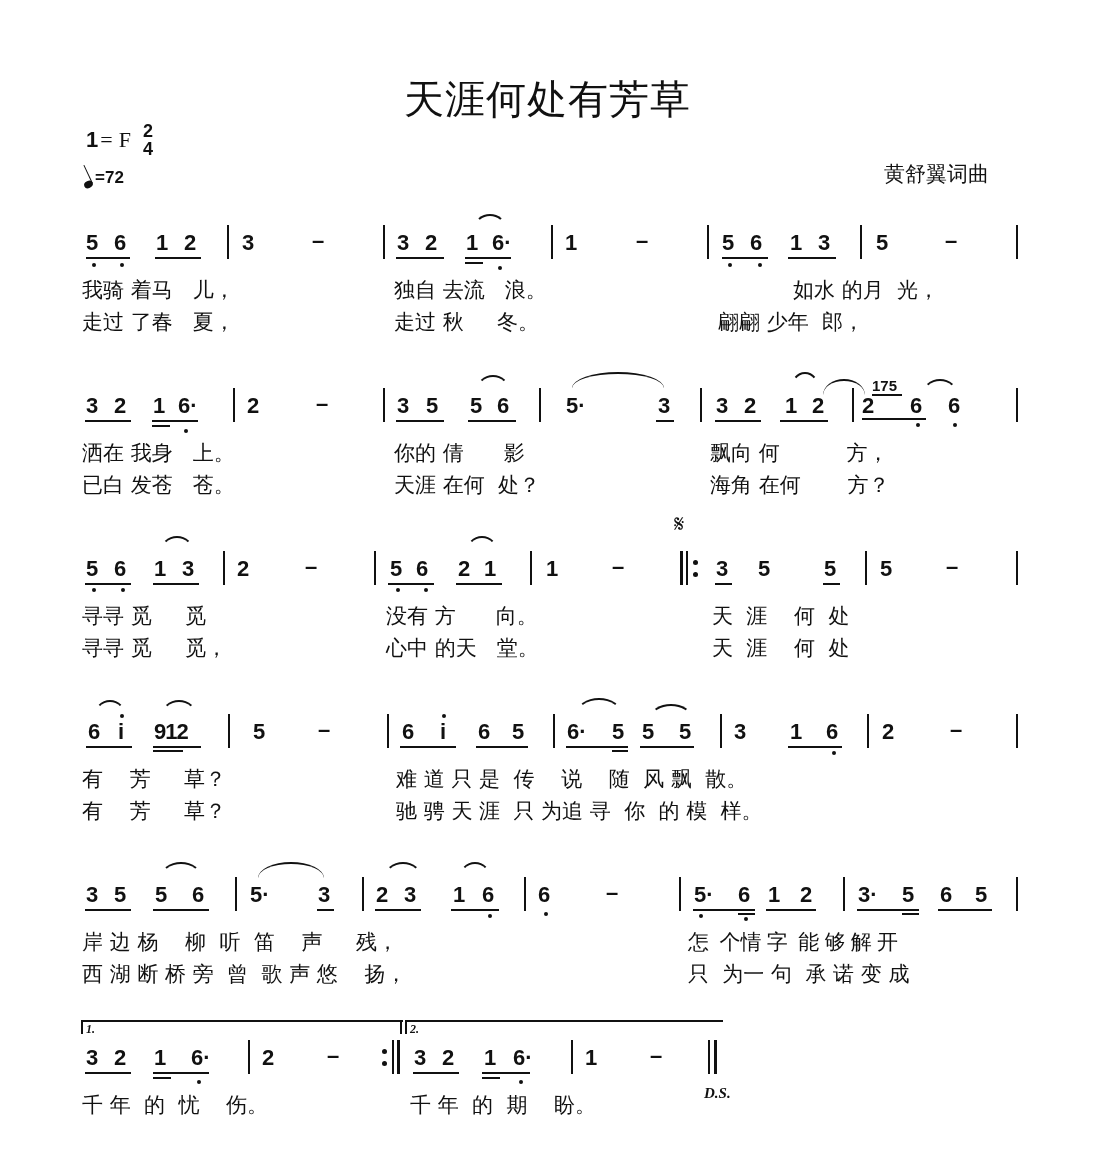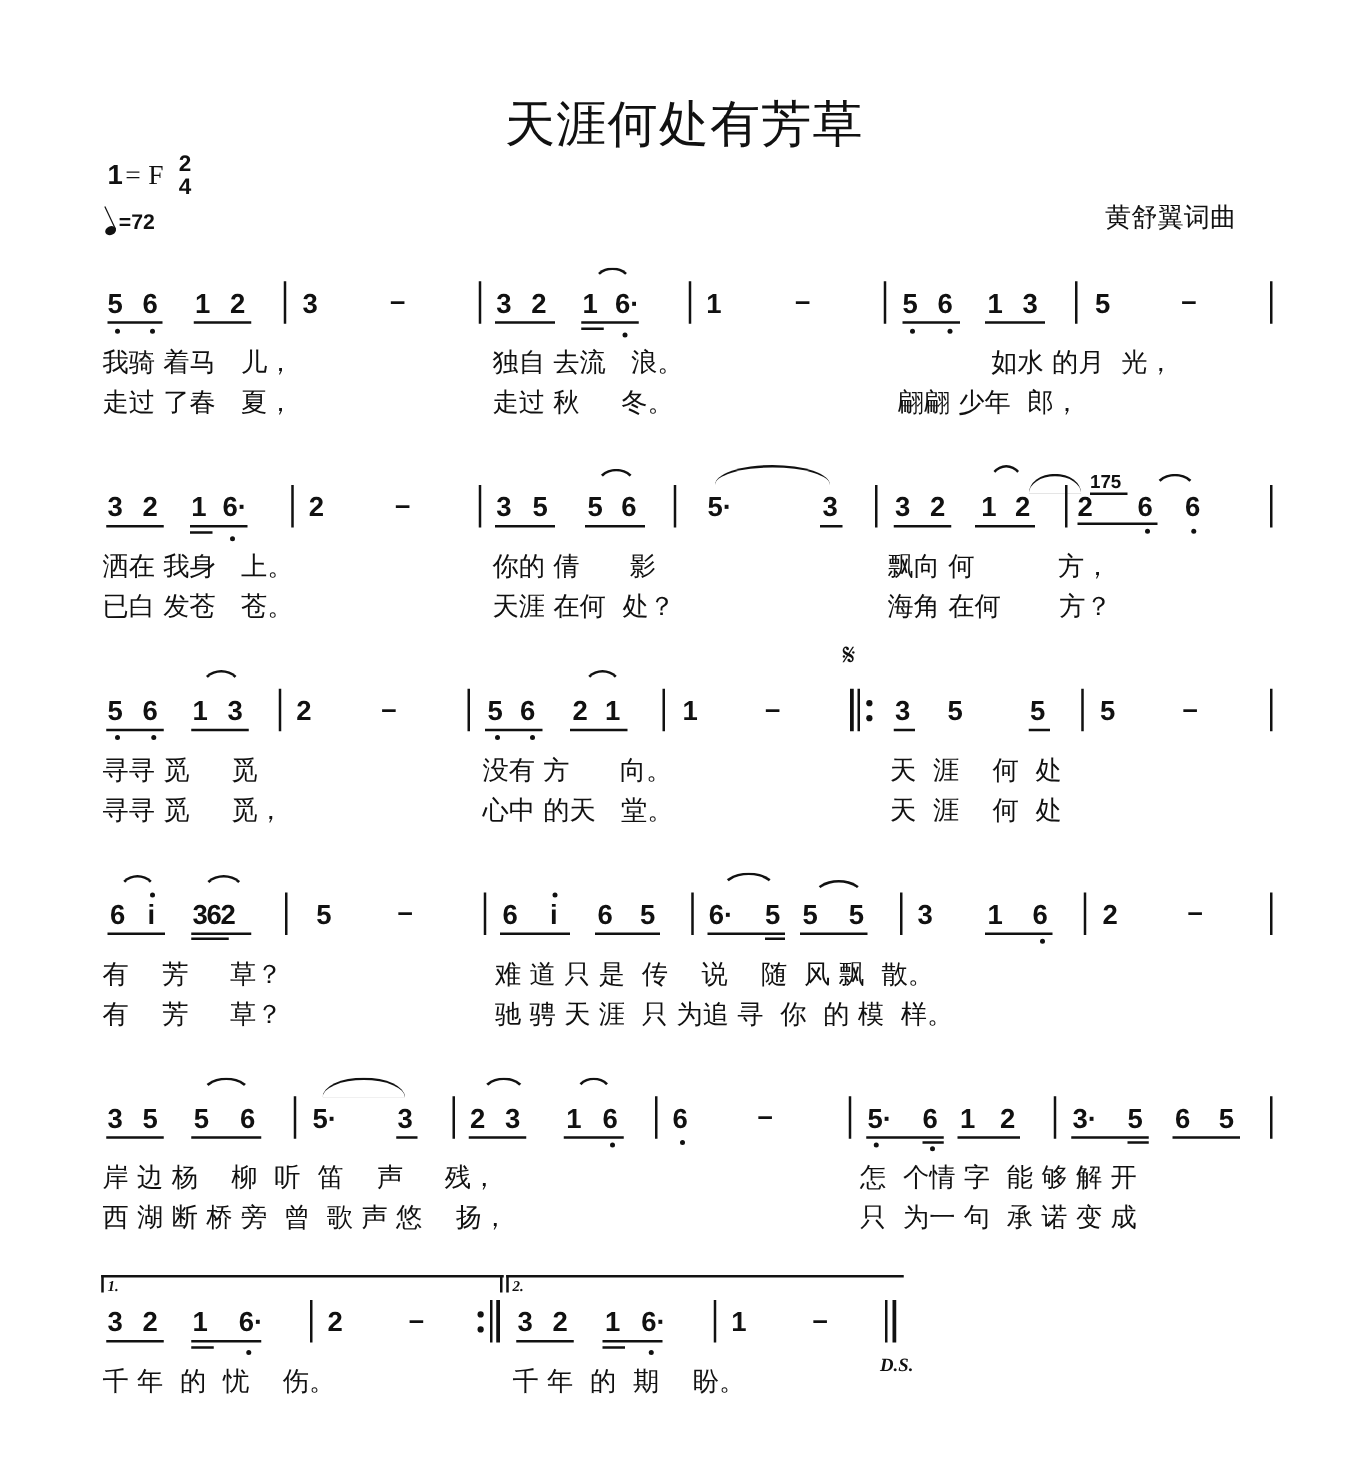--- a/index.html
+++ b/index.html
@@ -206,21 +206,21 @@
   <span class="lyr" style="left:386px;top:634px;"><span>心中</span> <span>的天</span>   <span>堂。</span></span>
   <span class="lyr" style="left:712px;top:634px;"><span>天</span>  <span>涯</span>    <span>何</span>  <span>处</span></span>
 </div>
 
 <div class="system" style="top:0;">
   <span class="n" style="left:88px;top:721px;">6</span>
     <span class="n" style="left:118px;top:721px;">i</span>
   <div class="dot" style="left:120px;top:714px;"></div>
   <div class="ul" style="left:86px;top:746px;width:46px;"></div>
   <div class="slur" style="left:94px;top:700px;width:28px;height:14px;"></div>
-  <span class="n" style="left:154px;top:721px;letter-spacing:-1px;">362</span>
+  <span class="n" style="left:154px;top:721px;letter-spacing:-1px;">912</span>
   <div class="ul" style="left:153px;top:746px;width:48px;"></div>
   <div class="ul" style="left:153px;top:750px;width:30px;"></div>
   <div class="slur" style="left:161px;top:700px;width:32px;height:14px;"></div>
   <div class="bl" style="left:228px;top:714px;"></div>
   <span class="n" style="left:253px;top:721px;">5</span>
   <span class="dash" style="left:318px;top:717px;">–</span>
   <div class="bl" style="left:387px;top:714px;"></div>
   <span class="n" style="left:402px;top:721px;">6</span>
     <span class="n" style="left:440px;top:721px;">i</span>
   <div class="dot" style="left:442px;top:714px;"></div>
@@ -296,21 +296,21 @@
   <span class="n" style="left:858px;top:884px;">3·</span>
   <span class="n" style="left:902px;top:884px;">5</span>
   <div class="ul" style="left:857px;top:909px;width:62px;"></div>
   <div class="ul" style="left:902px;top:913px;width:17px;"></div>
   <span class="n" style="left:940px;top:884px;">6</span>
     <span class="n" style="left:975px;top:884px;">5</span>
   <div class="ul" style="left:938px;top:909px;width:54px;"></div>
   <div class="bl" style="left:1016px;top:877px;"></div>
 
   <span class="lyr" style="left:82px;top:928px;"><span>岸</span> <span>边</span> <span>杨</span>    <span>柳</span>  <span>听</span>  <span>笛</span>    <span>声</span>     <span>残，</span></span>
-  <span class="lyr" style="left:688px;top:928px;"><span>怎</span>  <span>个</span><span>情</span> <span>字</span>  <span>能</span> <span>够</span> <span>解</span> <span>开</span></span>
+  <span class="lyr" style="left:688px;top:928px;font-family:Liberation Serif, serif;"><span>怎</span>  <span>个</span><span>情</span> <span>字</span>  <span>能</span> <span>够</span> <span>解</span> <span>开</span></span>
   <span class="lyr" style="left:82px;top:960px;"><span>西</span> <span>湖</span> <span>断</span> <span>桥</span> <span>旁</span>  <span>曾</span>  <span>歌</span> <span>声</span> <span>悠</span>    <span>扬，</span></span>
   <span class="lyr" style="left:688px;top:960px;"><span>只</span>  <span>为</span><span>一</span> <span>句</span>  <span>承</span> <span>诺</span> <span>变</span> <span>成</span></span>
 </div>
 
 <div class="system" style="top:0;">
   <div class="volta" style="left:81px;top:1020px;width:320px;"></div>
   <span class="volta-label" style="left:86px;top:1022px;">1.</span>
   <div class="volta" style="left:405px;top:1020px;width:316px;border-right:none;"></div>
   <span class="volta-label" style="left:410px;top:1022px;">2.</span>
   <div class="bl" style="left:400px;top:1020px;height:14px;"></div>

